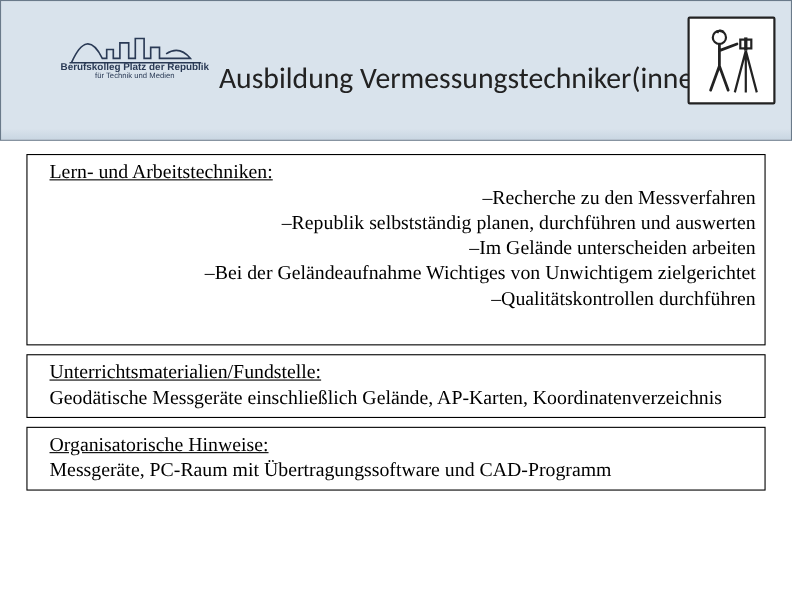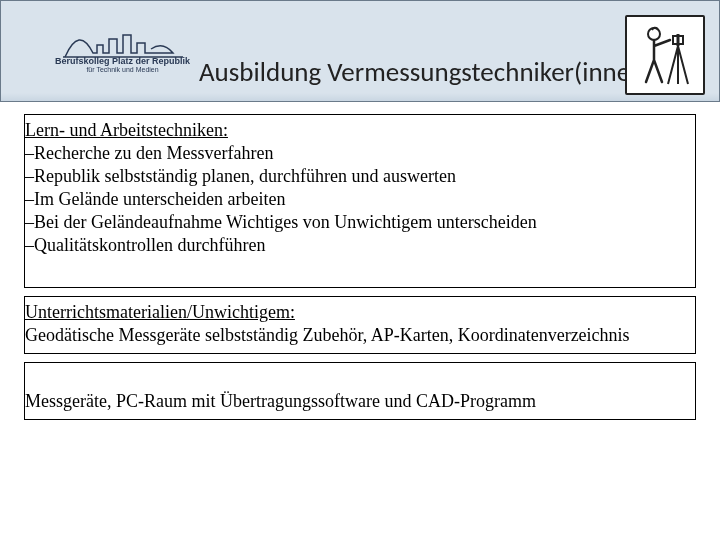--- a/index.html
+++ b/index.html
@@ -8,21 +8,21 @@
     height: 540px;
     background: #fff;
     font-family: "Times New Roman", Times, serif;
     color: #000;
     position: relative;
     overflow: hidden;
   }
   .header {
     position: relative;
     width: 100%;
-    height: 102px;
+    height: 128px;
     background: linear-gradient(to bottom, #d9e3ec 0%, #d9e3ec 92%, #c9d6e2 100%);
     border: 1px solid #6a7a8a;
     display: flex;
     align-items: center;
   }
   .logo-wrap {
     position: absolute;
     left: 54px;
     top: 16px;
     display: flex;
@@ -64,28 +64,28 @@
     border-radius: 2px;
     display: flex;
     align-items: center;
     justify-content: center;
   }
   .content-area {
     padding: 12px 24px 0 24px;
   }
   .box {
     border: 1.5px solid #000;
-    padding: 4px 8px 6px 0;
+    padding: 4px 8px 6px 20px;
     margin-bottom: 8px;
     font-size: 18px;
     line-height: 1.28;
   }
   .box-tall { min-height: 172px; padding-bottom: 30px; }
   .heading { text-decoration: underline; }
-  .item { display: block; }
+  .item { display: block; text-align: right; }
   .bullet::before { content: "–"; margin-right: 0; }
 </style>
 </head>
 <body>
 
 <div class="header">
   <div class="logo-wrap">
     <svg class="logo-svg" width="120" height="42" viewBox="0 0 120 42">
       <path d="M2 40 Q 16 8 30 36 L34 36 L34 28 L40 28 L40 36 L46 36 L46 22 L54 22 L54 36 L60 36 L60 18 L68 18 L68 36 L74 36 L74 26 L82 26 L82 36 L110 36 Q 100 24 88 32" fill="none" stroke="#2a3a55" stroke-width="1.5"></path>
       <line x1="0" y1="40" x2="120" y2="40" stroke="#2a3a55" stroke-width="1.5"></line>
@@ -106,27 +106,27 @@
   </div>
 </div>
 
 <div class="content-area">
 
   <div class="box box-tall">
     <span class="heading">Lern- und Arbeitstechniken:</span>
     <span class="item bullet"><span>Recherche zu den Messverfahren</span></span>
     <span class="item bullet"><span>Republik selbstständig planen, durchführen und auswerten</span></span>
     <span class="item bullet"><span>Im Gelände unterscheiden arbeiten</span></span>
-    <span class="item bullet"><span>Bei der Geländeaufnahme Wichtiges von Unwichtigem unterscheiden</span></span>
+    <span class="item bullet"><span>Bei der Geländeaufnahme Wichtiges von Unwichtigem zielgerichtet</span></span>
     <span class="item bullet"><span>Qualitätskontrollen durchführen</span></span>
   </div>
 
   <div class="box">
-    <span class="heading">Unterrichtsmaterialien/Unwichtigem:</span><br>
-    <span>Geodätische Messgeräte selbstständig Zubehör, AP-Karten, Koordinatenverzeichnis</span>
+    <span class="heading">Unterrichtsmaterialien/Fundstelle:</span><br>
+    <span>Geodätische Messgeräte einschließlich Gelände, AP-Karten, Koordinatenverzeichnis</span>
   </div>
 
   <div class="box">
-    <br>
+    <span class="heading">Organisatorische Hinweise:</span><br>
     <span>Messgeräte, PC-Raum mit Übertragungssoftware und CAD-Programm</span>
   </div>
 
 </div>
 
 </body></html>

